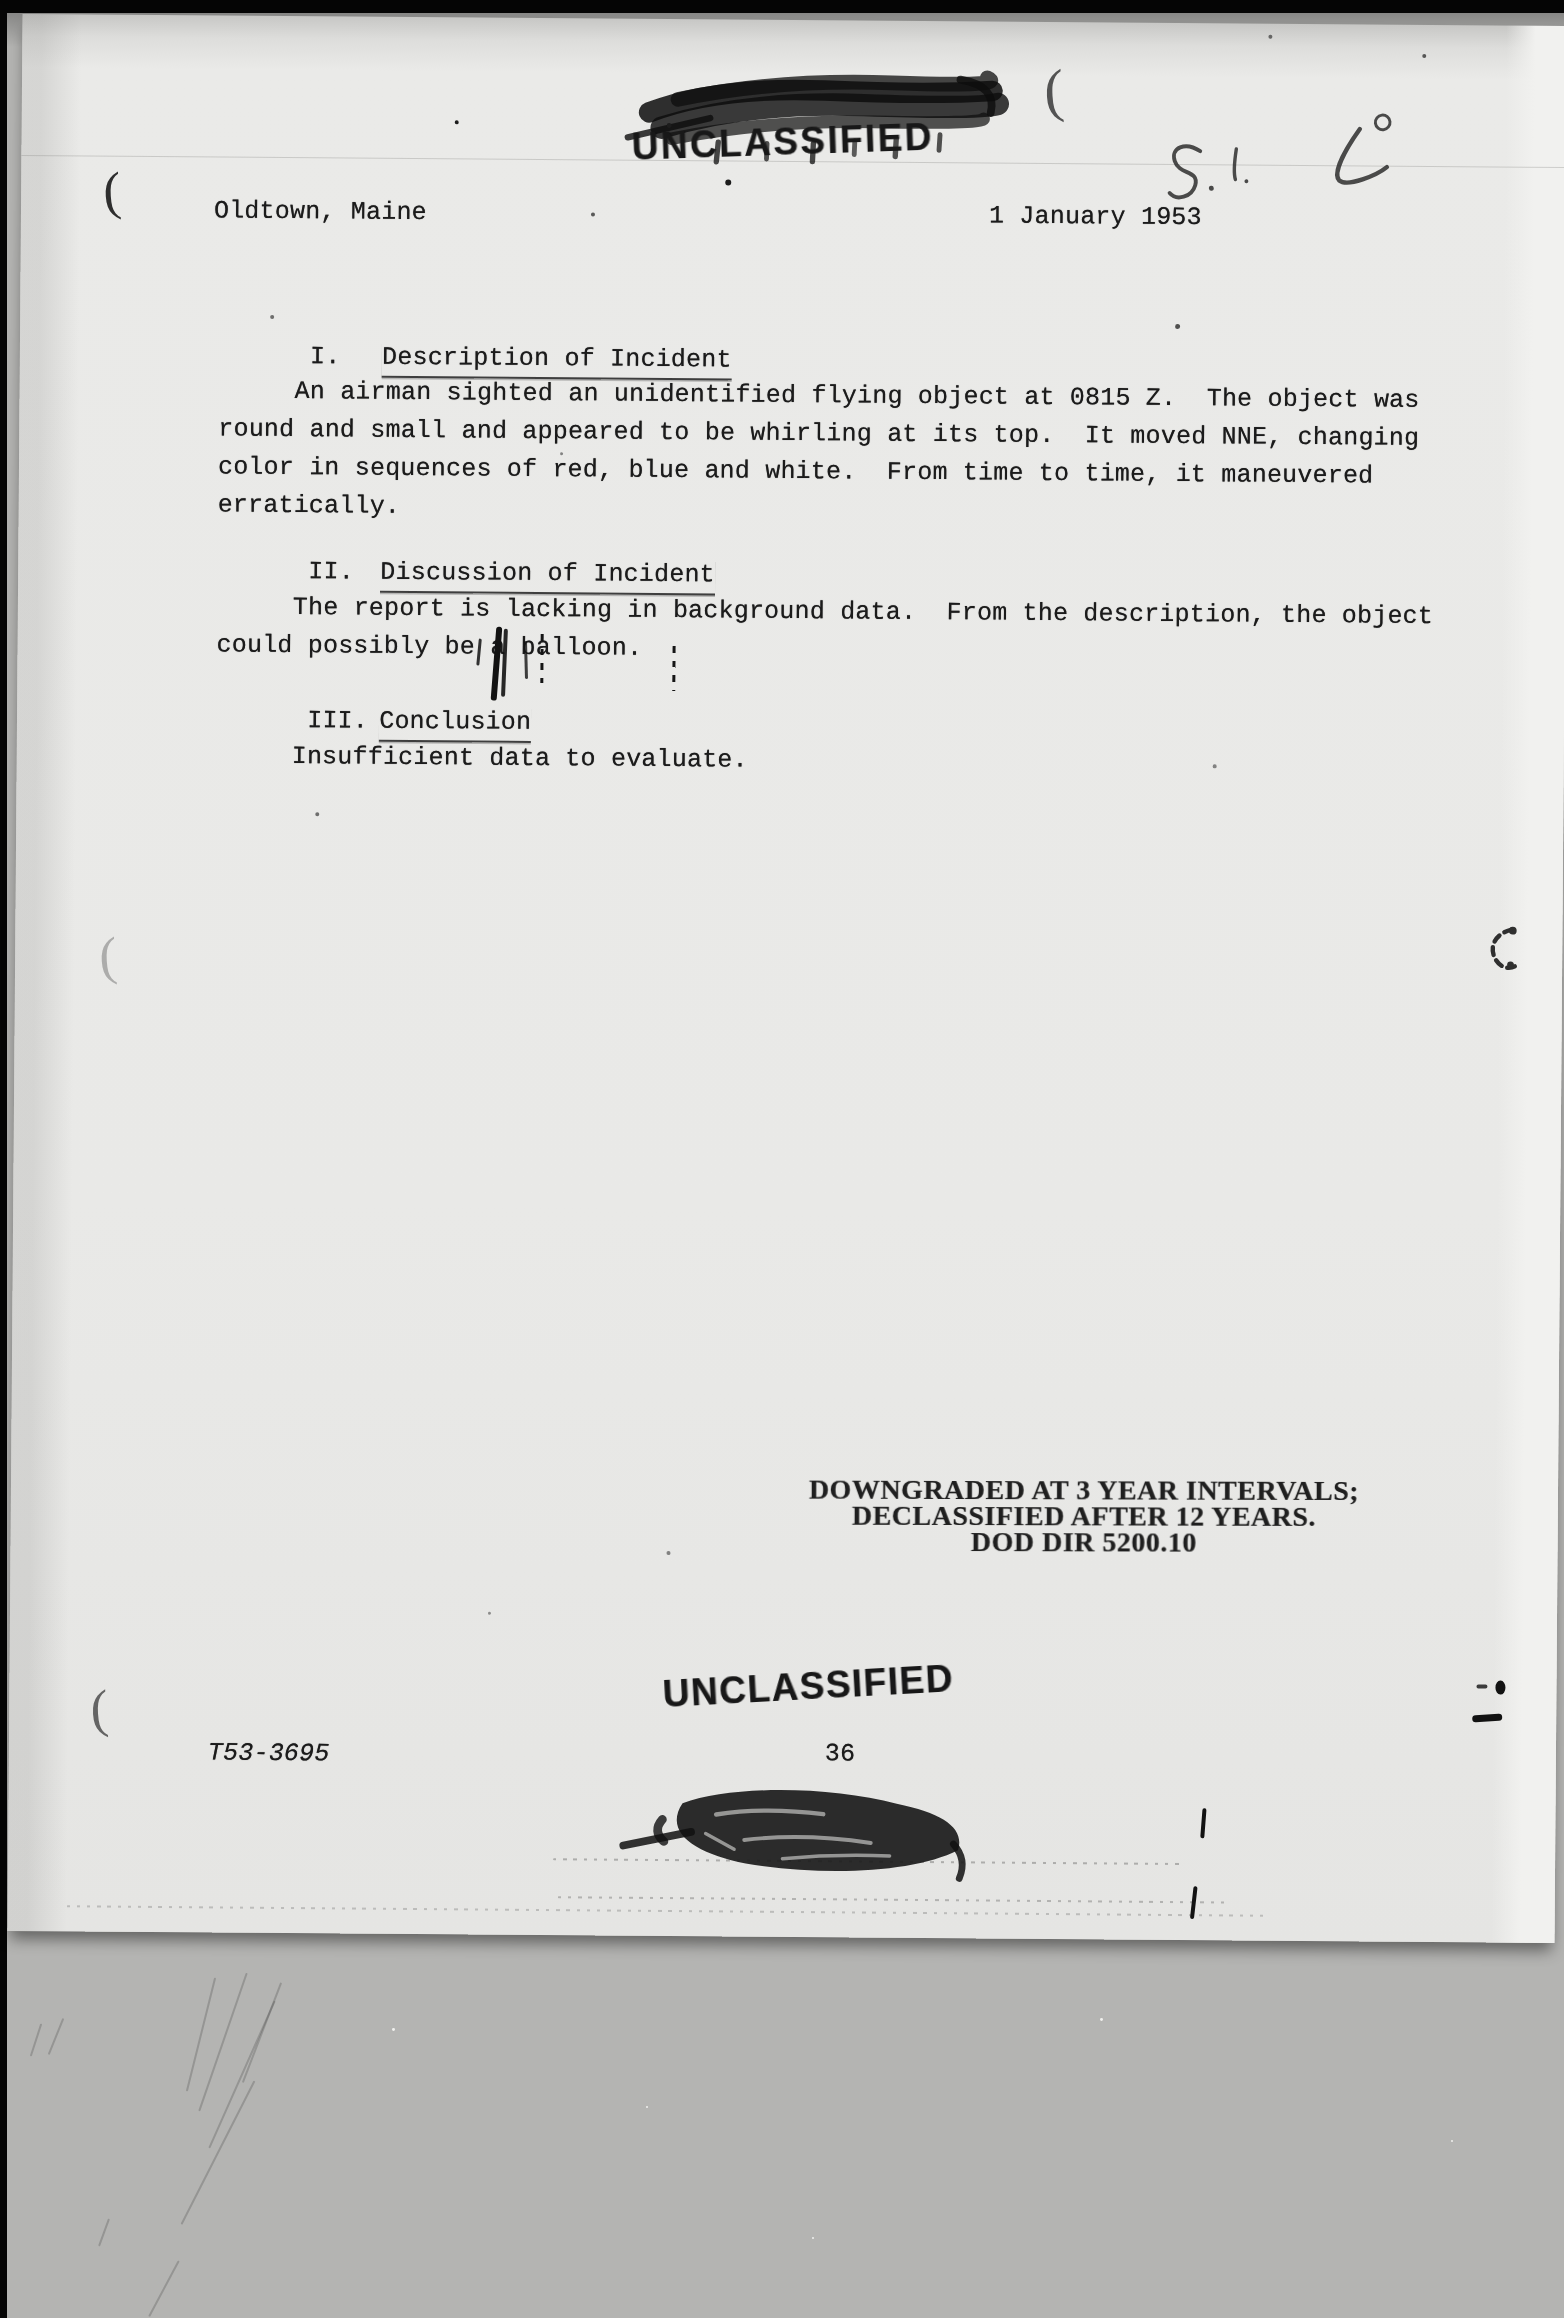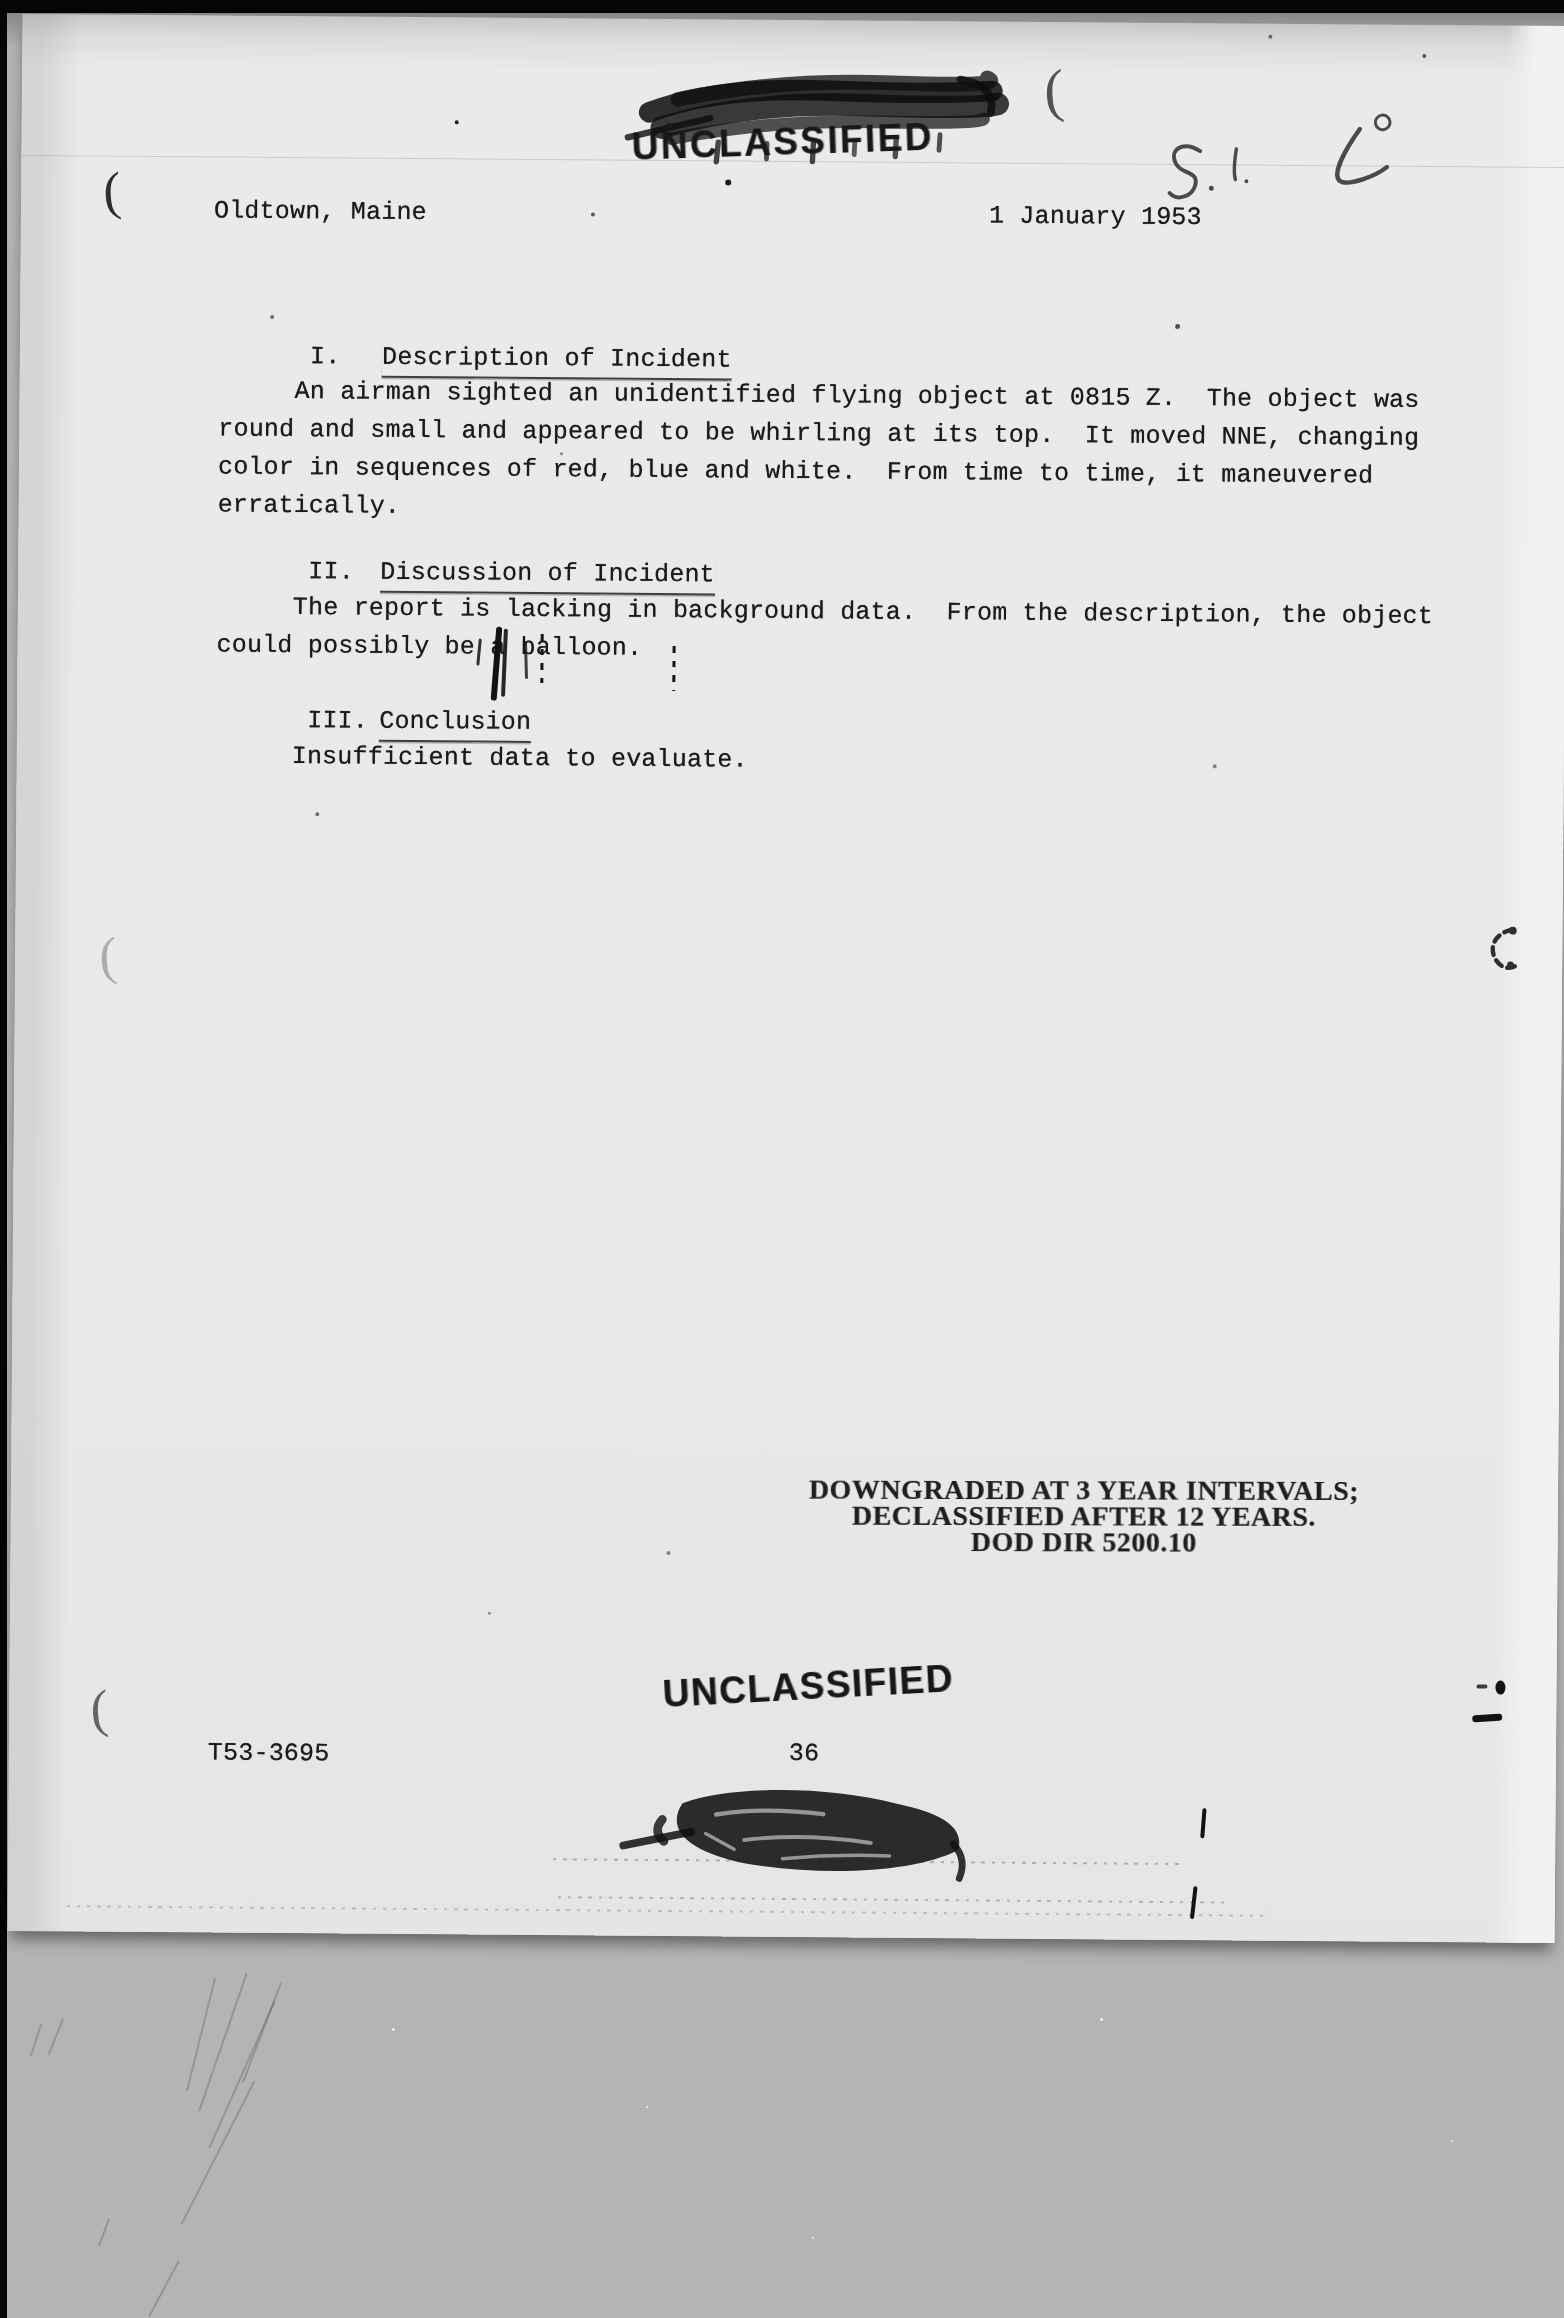--- a/index.html
+++ b/index.html
@@ -152,22 +152,22 @@
     <div class="ink" style="left:1463px;top:1689px;width:30px;height:6.8px;border-radius:3.9px;transform:rotate(-4deg);"></div>
 
     <div class="stamp-serif downgrade">
       <div>DOWNGRADED AT 3 YEAR INTERVALS;</div>
       <div>DECLASSIFIED AFTER 12 YEARS.</div>
       <div>DOD DIR 5200.10</div>
     </div>
 
     <div class="stamp-sans unc-bottom">UNCLASSIFIED</div>
     <div class="paren" style="left:81px;top:1664px;opacity:.7;">(</div>
-    <div class="typed" style="left:199px;top:1723px;">T53-3695</div>
-    <div class="typed" style="left:780px;top:1719px;">36</div>
+    <div class="typed" style="left:199px;top:1723px;font-style:italic;">T53-3695</div>
+    <div class="typed" style="left:816px;top:1719px;">36</div>
 
     <svg style="position:absolute;left:609px;top:1760px;transform:rotate(2deg);" width="420" height="107" viewBox="0 0 860 220">
       <path d="M130,60 C230,18 430,12 570,42 C670,58 712,88 700,132 C610,182 430,198 265,178 C162,162 92,122 130,60 Z" fill="#111111" opacity=".88"></path>
       <g stroke="#101010" fill="none" stroke-linecap="round">
         <path d="M12,152 L150,118" stroke-width="16" opacity=".85"></path>
         <path d="M690,120 Q720,150 705,190" stroke-width="14" opacity=".85"></path>
         <path d="M90,95 Q70,120 95,140" stroke-width="18" opacity=".8"></path>
       </g>
       <g stroke="#cfcfcd" fill="none" stroke-linecap="round" opacity=".65">
         <path d="M200,80 Q300,60 420,70" stroke-width="9"></path>

